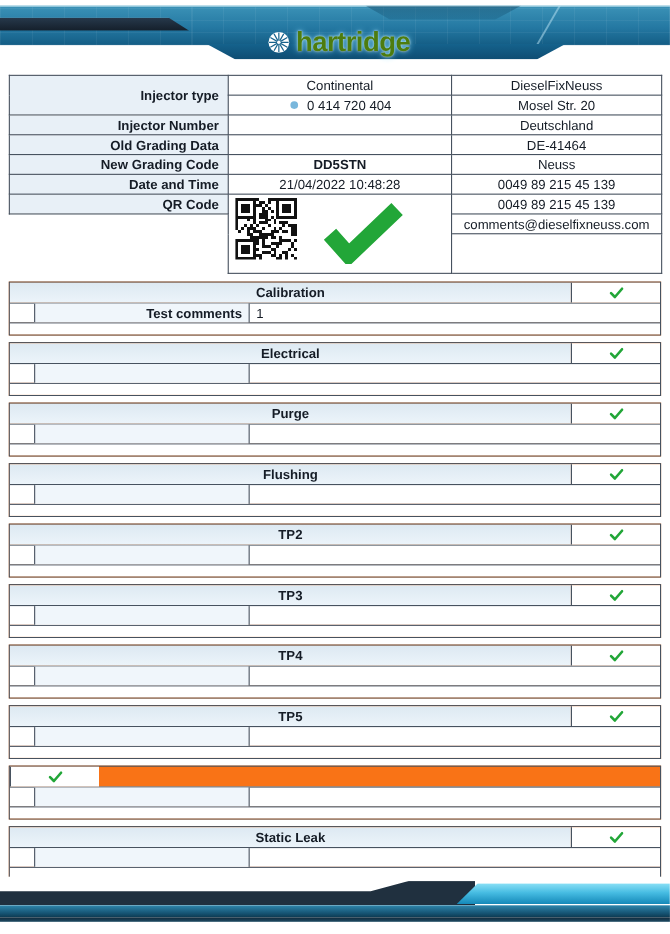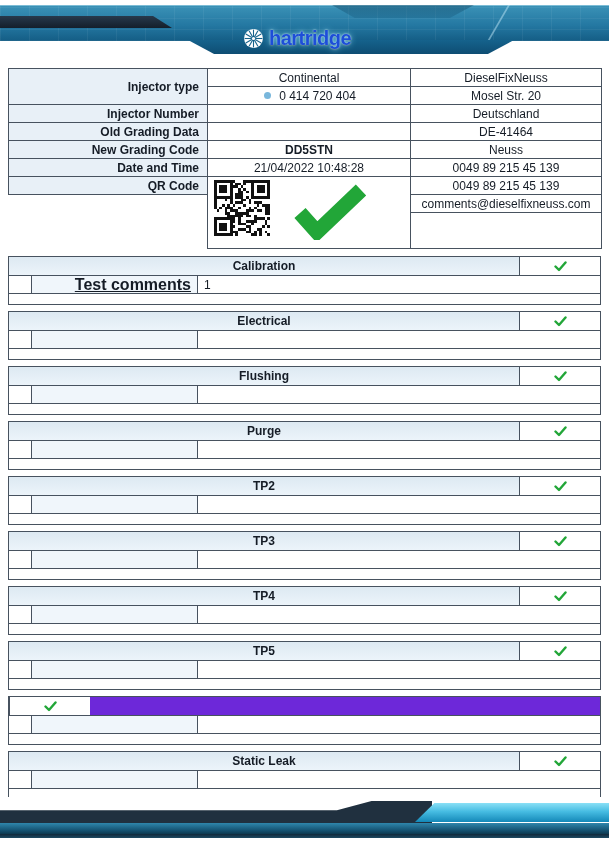--- a/index.html
+++ b/index.html
@@ -29,52 +29,52 @@
   .tb-notch{position:absolute;left:332px;top:5px;width:142px;height:13px;
     background:linear-gradient(180deg,rgba(9,55,84,.38),rgba(18,84,118,.28));
     clip-path:polygon(0 0,16% 100%,83% 100%,100% 0);}
   .tb-slash{position:absolute;left:508px;top:5px;width:2px;height:36px;
     background:rgba(190,230,245,.5);transform:skewX(-30deg);transform-origin:top left;}
   .tb-tab{position:absolute;left:188px;top:40px;width:326px;height:14px;
     background:linear-gradient(180deg,#15628c 0%,#0e4d73 100%);
     clip-path:polygon(0 0,100% 0,92% 100%,8% 100%);}
   .logo{position:absolute;left:243px;top:24px;height:28px;display:flex;align-items:center;gap:5px;z-index:3;}
   .logo-icon{display:block;}
-  .logo-text{font-size:20px;font-weight:bold;color:#1d4ed8;letter-spacing:-0.5px;
+  .logo-text{font-size:25px;font-weight:bold;color:#4d7c0f;letter-spacing:-0.5px;
     text-shadow:0 0 6px rgba(140,225,255,.95),0 0 2px #fff,0 1px 1px rgba(0,0,0,.35);}
 
   
   .content{position:relative;padding:0 8px;}
 
   table.info-table{border-collapse:collapse;width:593px;margin-top:14px;table-layout:fixed;font-size:12px;}
   .info-table td{border:1px solid var(--line);height:18px;padding:0 6px;vertical-align:middle;overflow:hidden;white-space:nowrap;}
   .info-table td.lbl{background:var(--label-bg);font-weight:bold;text-align:right;padding-right:8px;padding-left:43px;}
   .info-table td.val{background:#fff;text-align:center;}
   .info-table td.nob{border:none;background:#fff;}
   .info-table tr.tall td{height:36px;}
   .info-table td.qrcell{vertical-align:top;padding:3px 0 0 6px;}
   .qr-flex{display:flex;align-items:flex-start;}
   .qr-svg{width:56px;height:56px;display:block;}
   .big-check{display:block;margin-left:24px;margin-top:4px;color:var(--check-green);}
   .dot{display:inline-block;width:7px;height:7px;border-radius:50%;background:#79b7dc;margin:0 8px 1px 2px;vertical-align:middle;}
 
   
   .sections{margin-top:7px;}
-  .section-box{border:1px solid var(--line);background:#6d28d9;margin-bottom:6px;}
+  .section-box{border:1px solid var(--line);background:#f97316;margin-bottom:6px;}
   .sec-header{display:flex;height:18px;}
   .sec-label-cell{flex:1;background:linear-gradient(180deg,#dcc 0%,#fff 100%);
     background:linear-gradient(180deg,#dde9f2 0%,#ecf4fa 100%);
     display:flex;align-items:center;justify-content:center;}
   .sec-label{font-size:12px;font-weight:bold;}
   .sec-check-cell{width:81px;border-left:1px solid var(--line);background:#fff;
     display:flex;align-items:center;justify-content:center;}
   .check-small{color:var(--check-green);display:block;}
   .sec-comments-row{display:flex;height:18px;border-top:1px solid var(--line);padding-left:22px;background:#fff;}
-  .sec-comments-label{width:166px;background:#f0f6fb;border-left:1px solid var(--line);
-    font-size:16px;font-weight:bold;text-align:right;padding:1px 6px 0 0;line-height:16px;text-decoration:underline;}
+  .sec-comments-label{width:195px;background:#f0f6fb;border-left:1px solid var(--line);
+    font-size:12px;font-weight:bold;text-align:right;padding:1px 6px 0 0;line-height:16px;}
   .sec-comments-value{flex:1;border-left:1px solid var(--line);font-size:12px;padding:1px 0 0 6px;line-height:16px;}
   .sec-empty{height:11px;border-top:1px solid var(--line);background:#fff;}
 
   
   .bottom-banner{position:absolute;left:0;bottom:0;width:609px;height:52px;background:#fff;}
   .bb-navy{position:absolute;left:0;top:4px;width:432px;height:22px;background:#20303f;
     clip-path:polygon(0 42%,78% 42%,86% 0,100% 0,100% 100%,0 100%);}
   .bb-cyan{position:absolute;left:415px;top:6px;width:194px;height:19px;
     background:linear-gradient(180deg,#8ae0f6 0%,#46bce2 45%,#1488b8 100%);
     clip-path:polygon(10% 0,100% 0,100% 100%,0 100%);}
@@ -350,39 +350,39 @@
     <div class="sec-comments-row" hidden="">
       <div class="sec-comments-label"></div>
       <div class="sec-comments-value"></div>
     </div>
     <div class="sec-empty"></div>
   </div>
 
   <div class="section-box">
     <div class="sec-header">
       <div class="sec-label-cell">
+        <span class="sec-label">Purge</span>
+      </div>
+      <div class="sec-check-cell">
+        <svg class="check-small" width="13" height="11" viewBox="0 0 13 11">
+          <path d="M1.5 5.5 L5 9 L11.5 1.5" fill="none" stroke="currentColor" stroke-width="2.4" stroke-linecap="round" stroke-linejoin="round"></path>
+        </svg>
+      </div>
+    </div>
+    <div class="sec-comments-row" hidden="">
+      <div class="sec-comments-label"></div>
+      <div class="sec-comments-value"></div>
+    </div>
+    <div class="sec-empty"></div>
+  </div>
+
+  <div class="section-box">
+    <div class="sec-header">
+      <div class="sec-label-cell">
         <span class="sec-label">Flushing</span>
-      </div>
-      <div class="sec-check-cell">
-        <svg class="check-small" width="13" height="11" viewBox="0 0 13 11">
-          <path d="M1.5 5.5 L5 9 L11.5 1.5" fill="none" stroke="currentColor" stroke-width="2.4" stroke-linecap="round" stroke-linejoin="round"></path>
-        </svg>
-      </div>
-    </div>
-    <div class="sec-comments-row" hidden="">
-      <div class="sec-comments-label"></div>
-      <div class="sec-comments-value"></div>
-    </div>
-    <div class="sec-empty"></div>
-  </div>
-
-  <div class="section-box">
-    <div class="sec-header">
-      <div class="sec-label-cell">
-        <span class="sec-label">Purge</span>
       </div>
       <div class="sec-check-cell">
         <svg class="check-small" width="13" height="11" viewBox="0 0 13 11">
           <path d="M1.5 5.5 L5 9 L11.5 1.5" fill="none" stroke="currentColor" stroke-width="2.4" stroke-linecap="round" stroke-linejoin="round"></path>
         </svg>
       </div>
     </div>
     <div class="sec-comments-row" hidden="">
       <div class="sec-comments-label"></div>
       <div class="sec-comments-value"></div>

